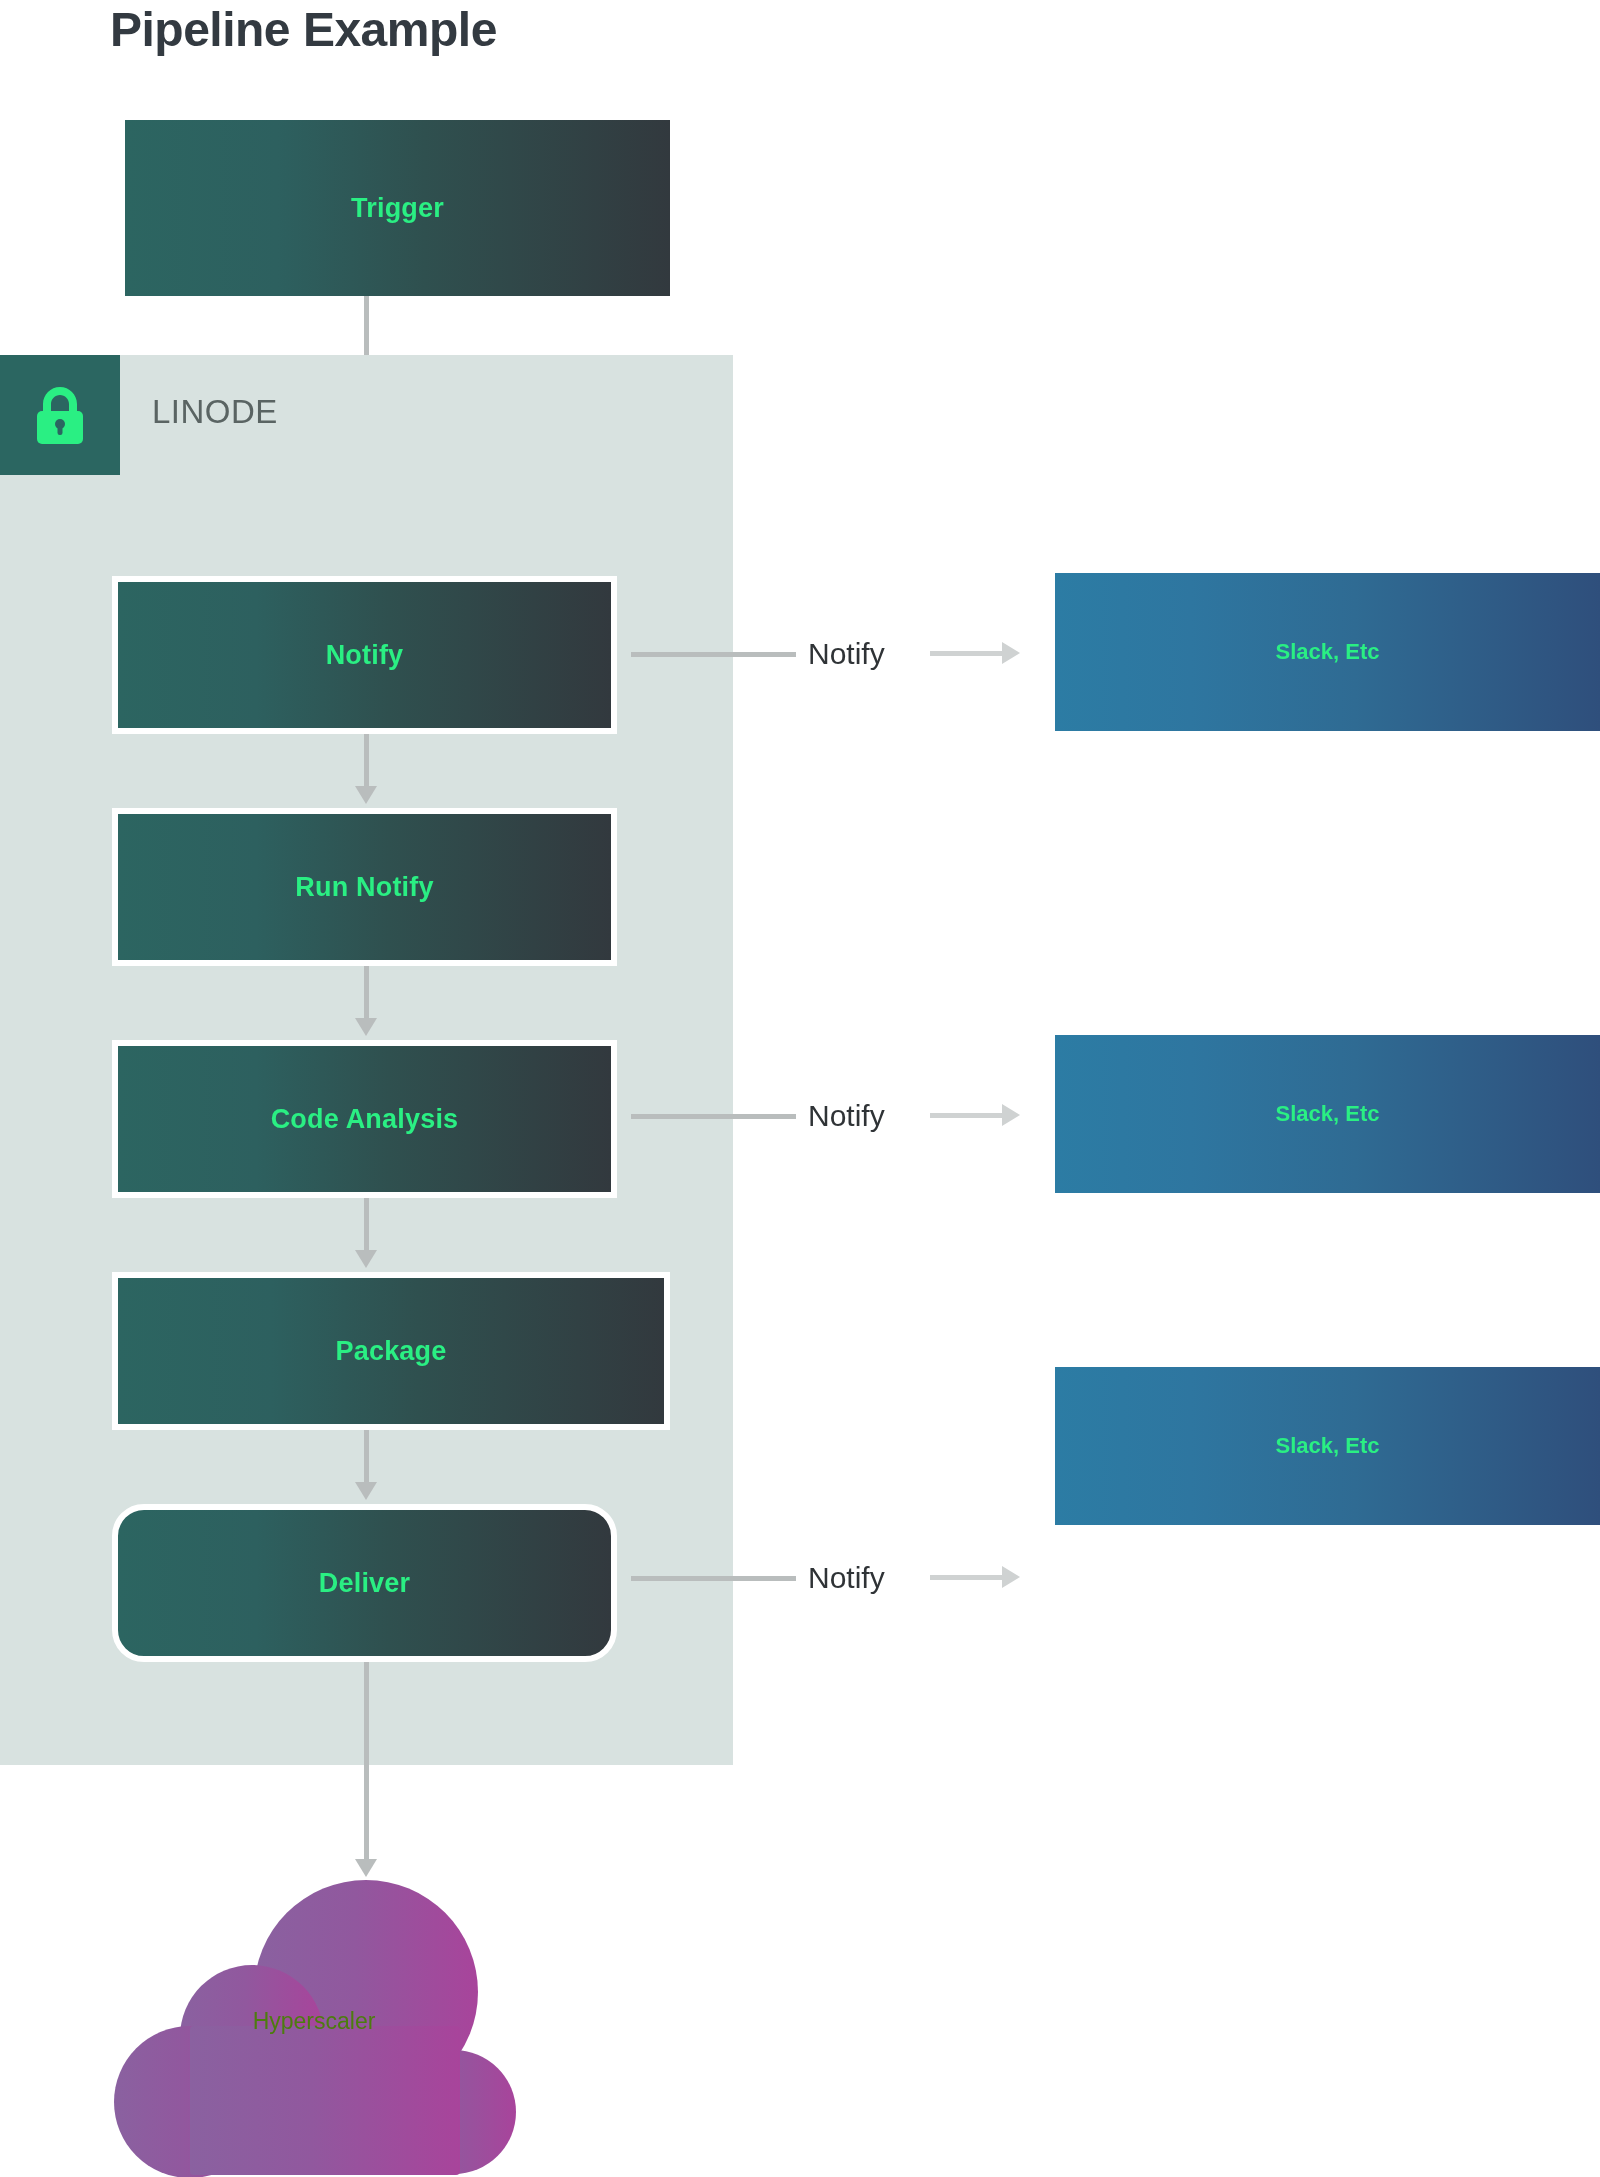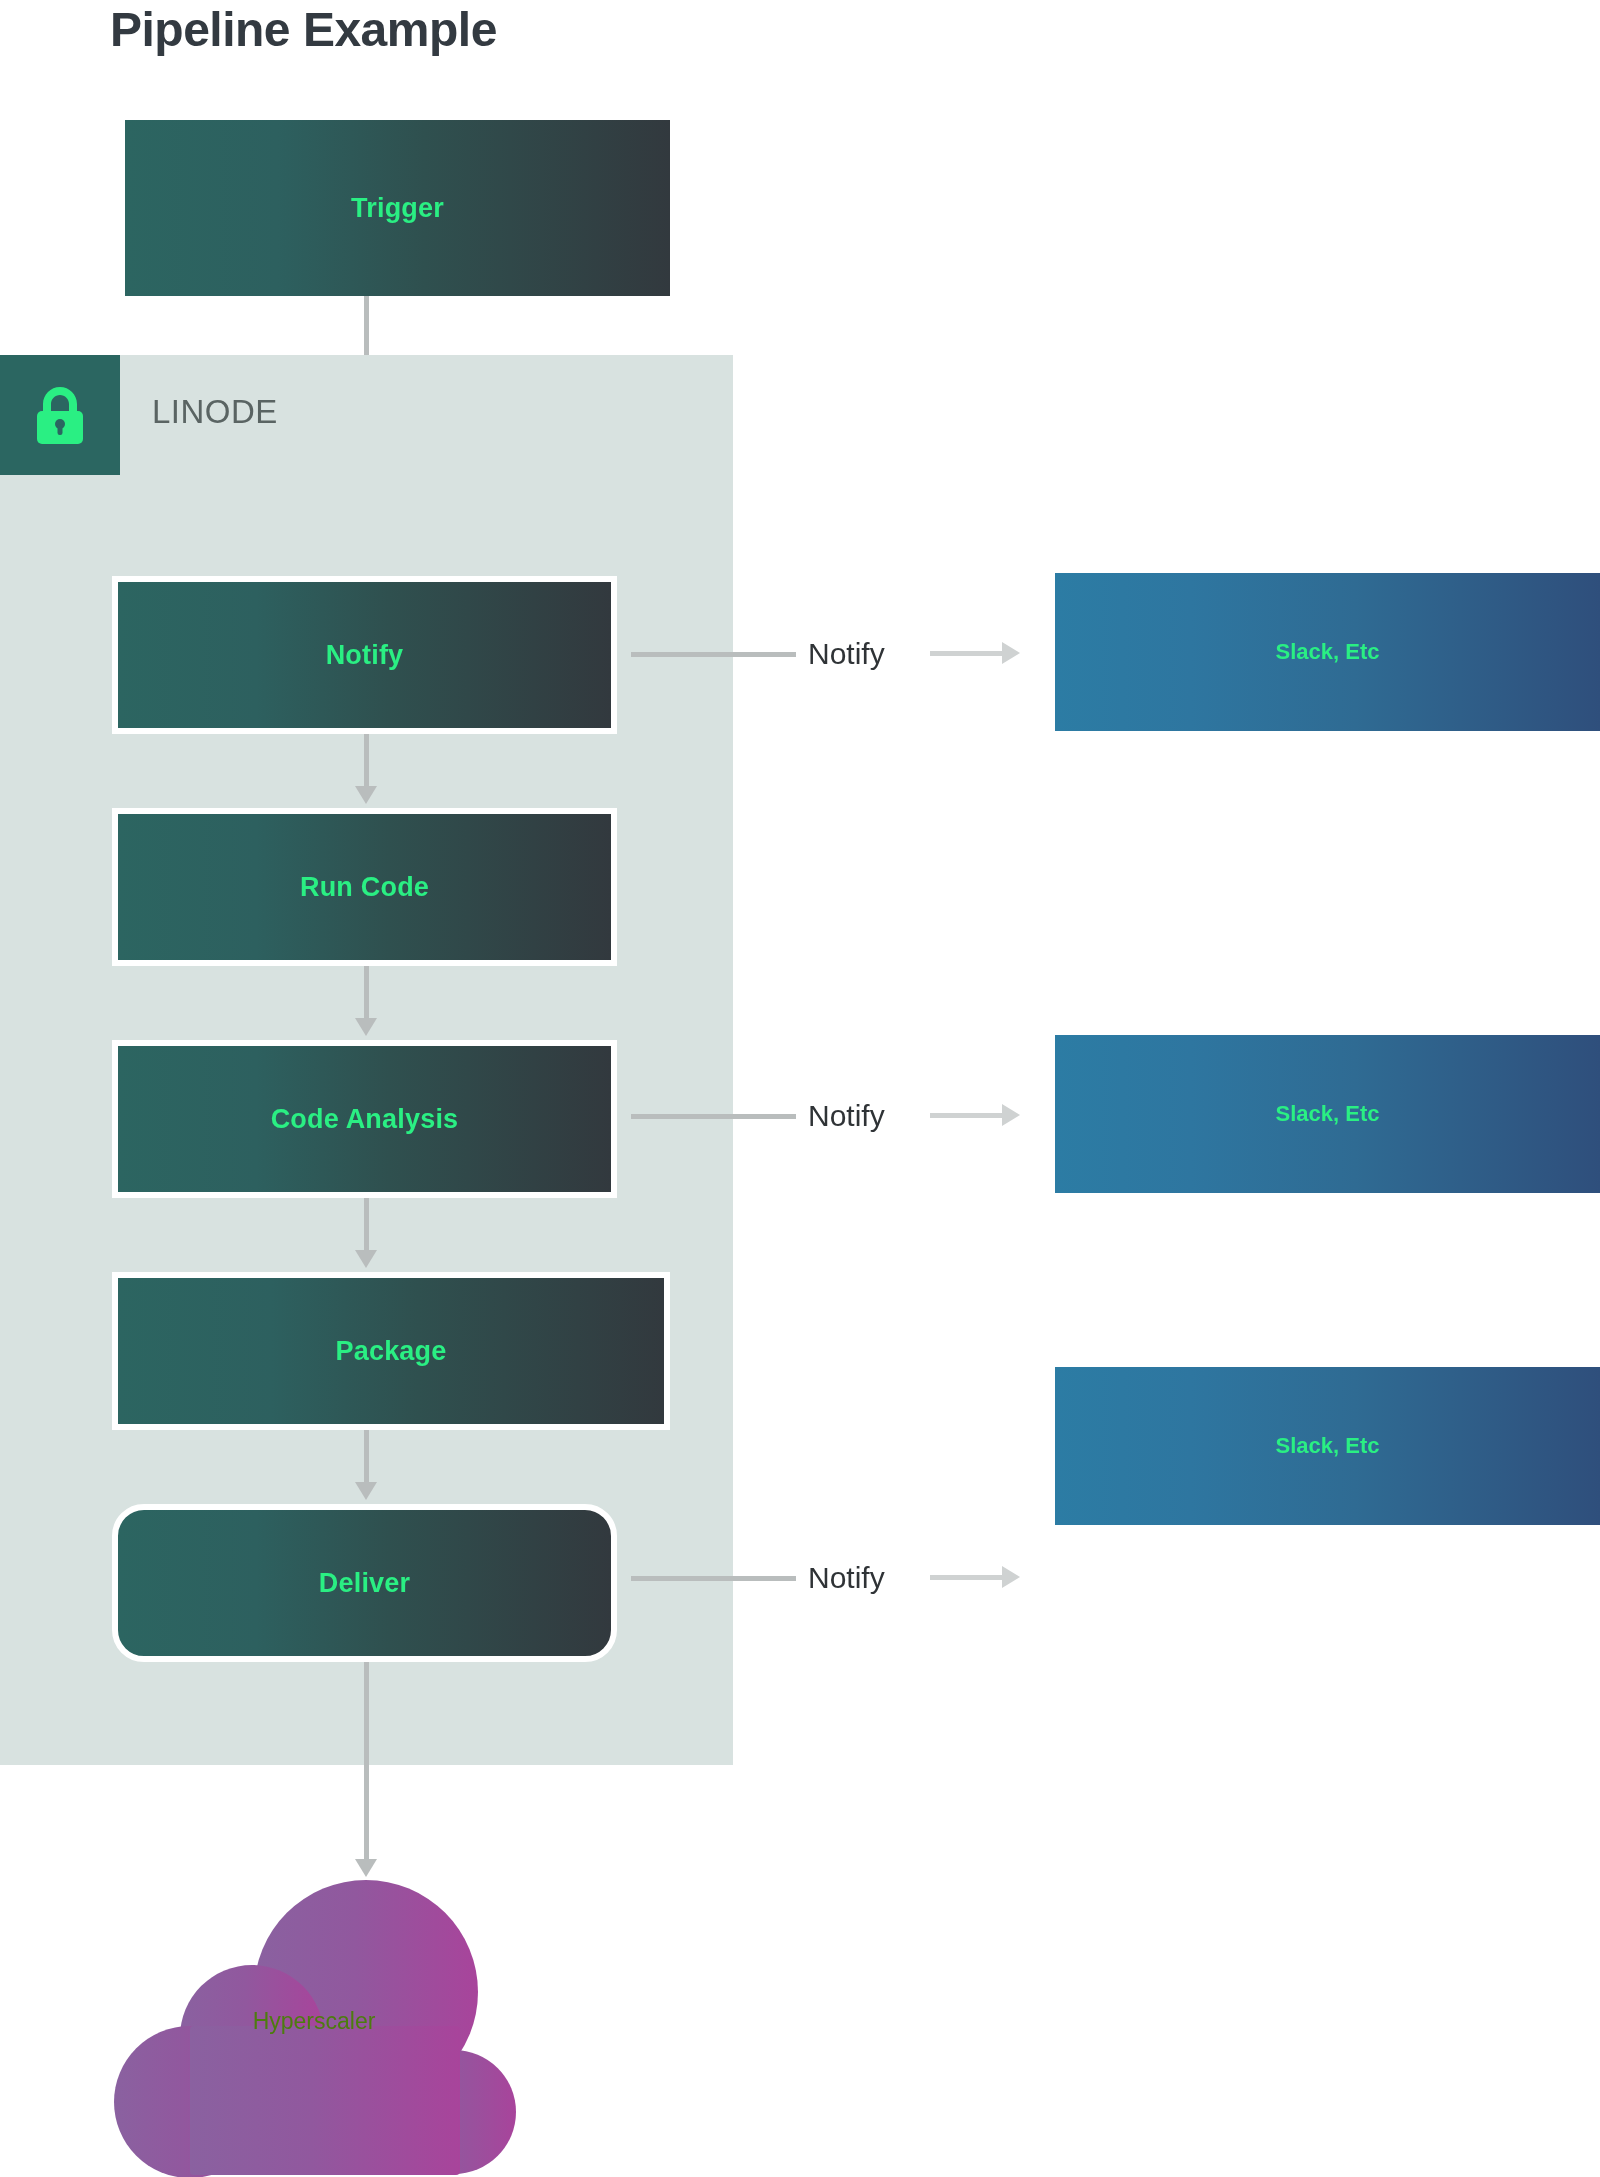--- a/index.html
+++ b/index.html
@@ -201,21 +201,21 @@
 
   <div class="stage-box framed" style="left:112px; top:576px; width:505px; height:158px;">
     <span class="stage-label">Notify</span>
   </div>
   <div class="v-arrow" style="left:355px; top:734px; width:22px; height:70px;">
     <div class="shaft" style="height:52px;"></div>
     <div class="head"></div>
   </div>
 
   <div class="stage-box framed" style="left:112px; top:808px; width:505px; height:158px;">
-    <span class="stage-label">Run Code</span>
+    <span class="stage-label">Run Notify</span>
   </div>
   <div class="v-arrow" style="left:355px; top:966px; width:22px; height:70px;">
     <div class="shaft" style="height:52px;"></div>
     <div class="head"></div>
   </div>
 
   <div class="stage-box framed" style="left:112px; top:1040px; width:505px; height:158px;">
     <span class="stage-label">Code Analysis</span>
   </div>
   <div class="v-arrow" style="left:355px; top:1198px; width:22px; height:70px;">

